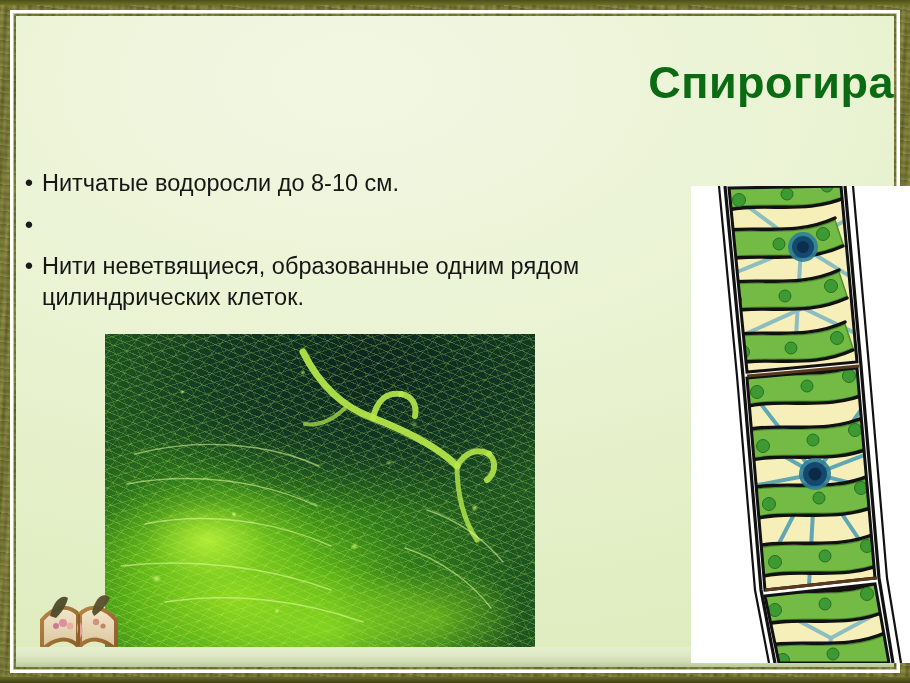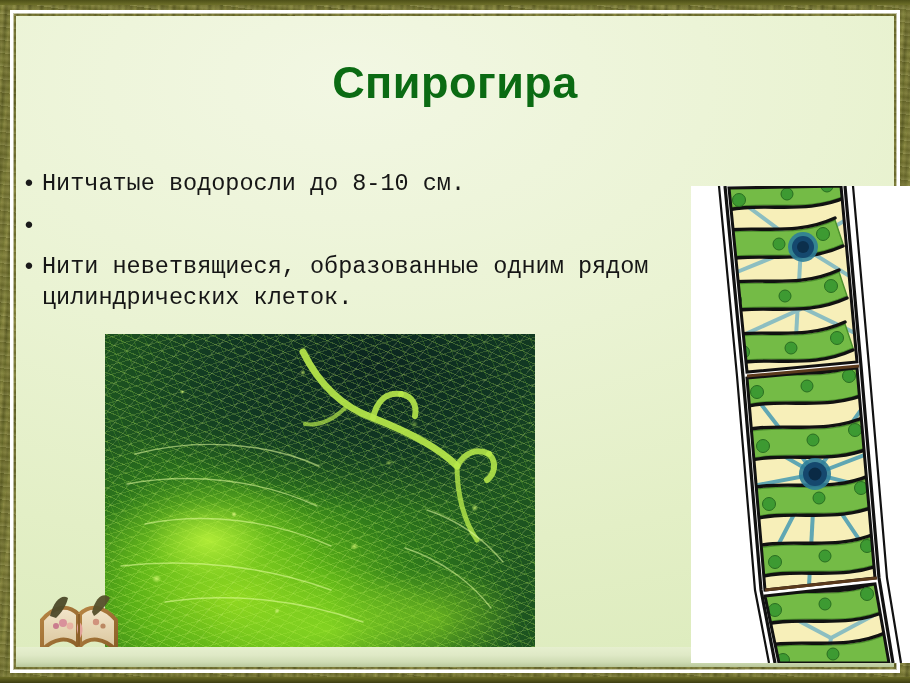--- a/index.html
+++ b/index.html
@@ -49,21 +49,21 @@
     overflow:hidden;
   }
   .canvas-bottom-band{
     position:absolute;left:0;right:0;bottom:0;height:20px;
     background:linear-gradient(180deg,#e6efcf 0%,#dfe9c6 40%,#cfdcb4 75%,#b8c79a 100%);
   }
 
   
   .title{
     position:absolute;left:0;right:0;top:44px;
-    text-align:center;
+    text-align:right;
     font-size:45px;font-weight:bold;
     color:#0b6b13;
     letter-spacing:.5px;
     line-height:1;
   }
 
   
   .bullets{
     position:absolute;left:0px;top:152px;width:690px;
   }
@@ -71,21 +71,20 @@
     display:flex;align-items:flex-start;
     margin-bottom:11px;
   }
   .bullet-dot{
     width:26px;min-width:26px;text-align:center;
     font-size:24px;line-height:30px;color:#1a1a1a;
   }
   .bullet-text{
     font-size:23.5px;line-height:31px;color:#161616;
     max-width:648px;
-    font-family:Liberation Mono, monospace;
   }
 
   
   .photo{
     position:absolute;left:89px;top:318px;width:430px;height:322px;
     overflow:hidden;
     background:#1d4a24;
   }
   .photo-layer{position:absolute;inset:0;}
   .p-base{

